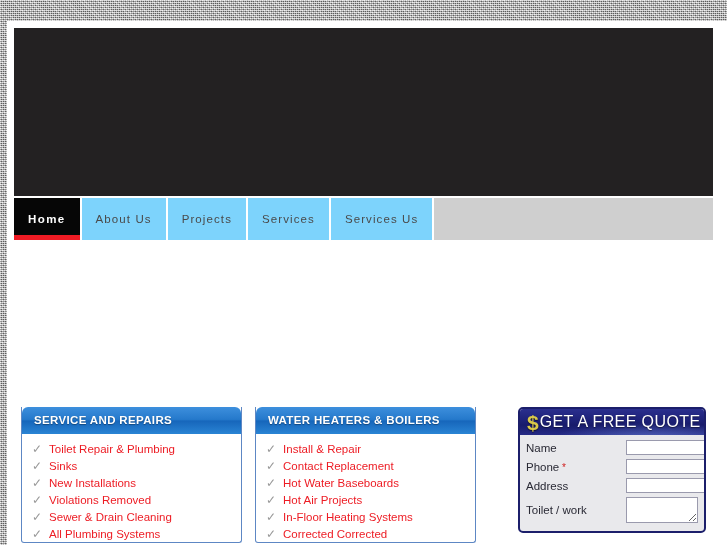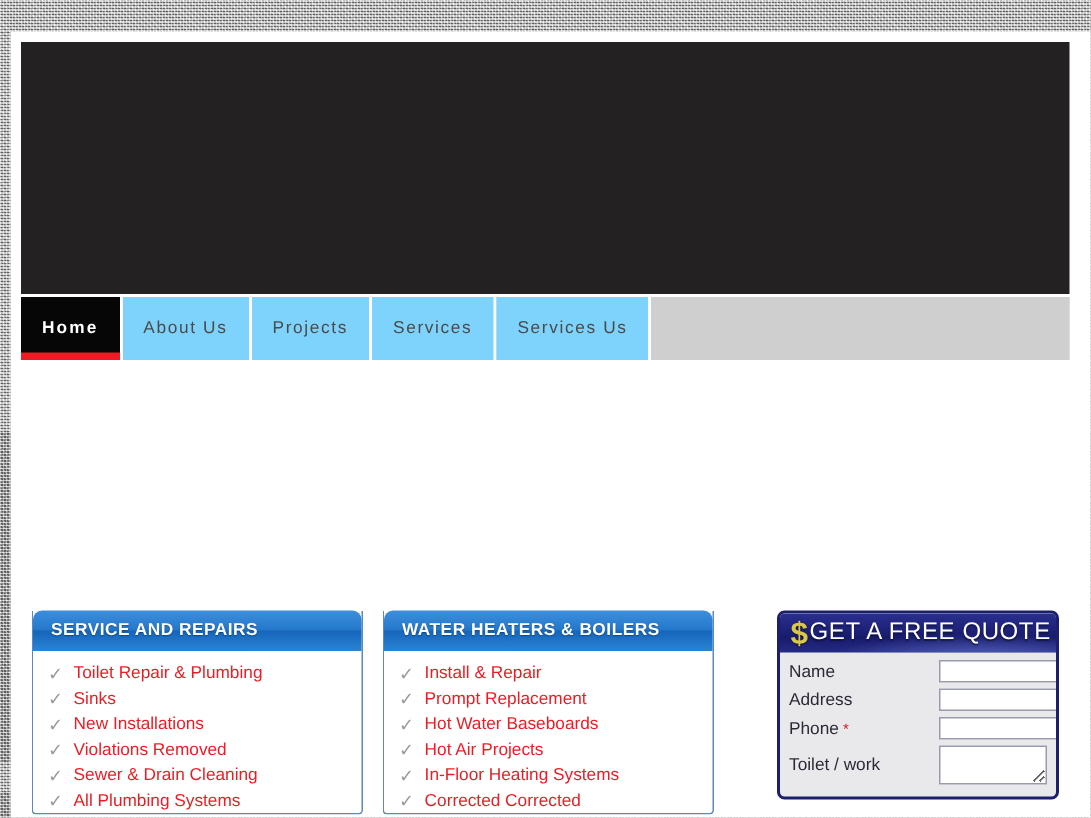--- a/index.html
+++ b/index.html
@@ -279,21 +279,21 @@
     <section class="panel" id="panel-heaters">
       <div class="panel-header">WATER HEATERS &amp; BOILERS</div>
       <div class="panel-body">
         <ul class="panel-list">
             <li>
               <span class="check">✓</span>
               <span>Install &amp; Repair</span>
             </li>
             <li>
               <span class="check">✓</span>
-              <span>Prompt Replacement</span>
+              <span>Contact Replacement</span>
             </li>
             <li>
               <span class="check">✓</span>
               <span>Hot Water Baseboards</span>
             </li>
             <li>
               <span class="check">✓</span>
               <span>Hot Air Projects</span>
             </li>
             <li>
@@ -312,25 +312,25 @@
       <div id="quote-header">
         <span id="dollar-icon">$</span>
         <span id="quote-title">GET A FREE QUOTE</span>
       </div>
       <div id="quote-body">
           <div class="field-row">
             <div class="field-label"><span>Name</span></div>
             <input type="text" class="field-input" style="">
           </div>
           <div class="field-row">
-            <div class="field-label"><span>Address</span></div>
+            <div class="field-label"><span>Phone</span><span class="req"> *</span></div>
             <input type="text" class="field-input" style="">
           </div>
           <div class="field-row">
-            <div class="field-label"><span>Phone</span><span class="req"> *</span></div>
+            <div class="field-label"><span>Address</span></div>
             <input type="text" class="field-input" style="">
           </div>
           <div class="field-row">
             <div class="field-label"><span>Toilet / work</span></div>
             <textarea class="field-area" style=""></textarea>
           </div>
         </div>
     </section>
 
   </div>

